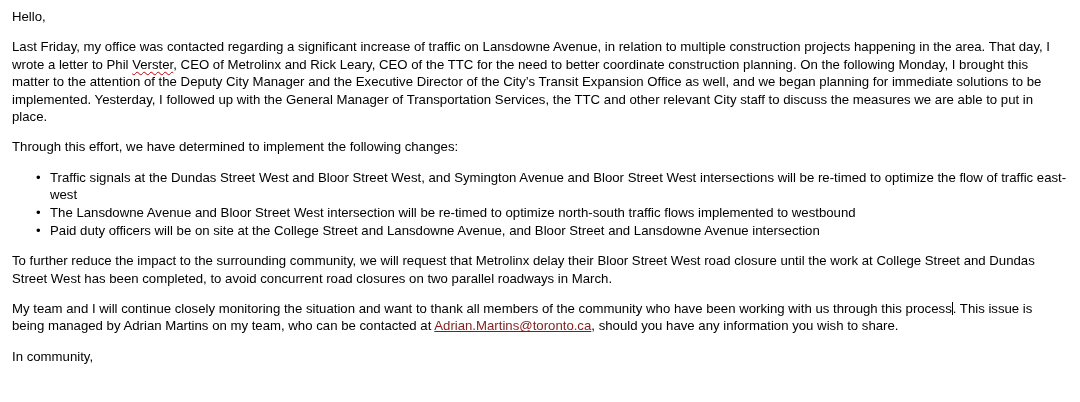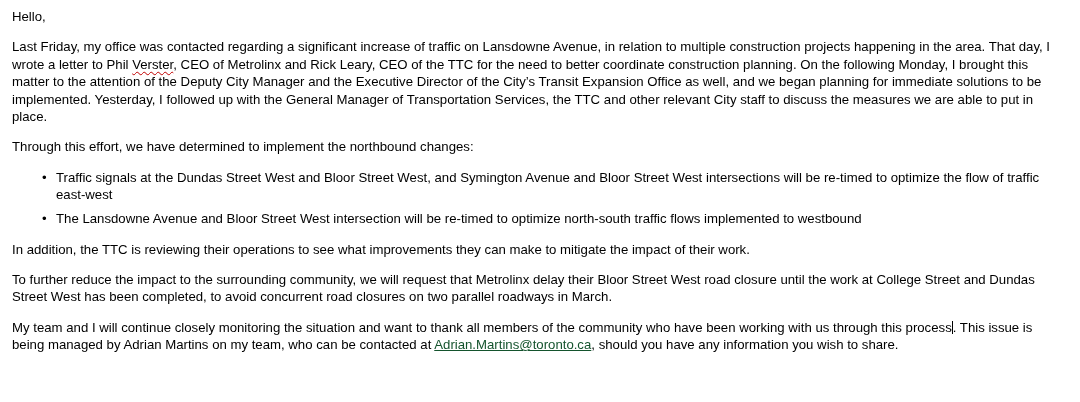--- a/index.html
+++ b/index.html
@@ -31,38 +31,38 @@
   }
   ul.changes {
     margin: 0 0 13px 0;
     padding-left: 38px;
     list-style: none;
   }
   ul.changes li {
     font-size: 13.2px;
     line-height: 17.6px;
     position: relative;
-    margin: 6px;
+    margin: 0;
   }
   ul.changes li:before {
     content: "\2022";
     position: absolute;
     left: -14px;
     top: 0;
   }
   .spell {
     text-decoration: underline;
     text-decoration-style: wavy;
     text-decoration-color: #c00000;
     text-decoration-thickness: 1px;
     text-underline-offset: 2px;
     text-align: center;
   }
   a.maillink {
-    color: #14532d;
+    color: #7f1d1d;
     text-decoration: underline;
   }
   .caret {
     display: inline-block;
     width: 1px;
     height: 13px;
     background: #000;
     vertical-align: -2px;
     margin: 0 0 0 0;
   }
@@ -74,34 +74,35 @@
 
   <p class="para">
     <span>Hello,</span>
   </p>
 
   <p class="para">
     <span>Last Friday, my office was contacted regarding a significant increase of traffic on Lansdowne Avenue, in relation to multiple construction projects happening in the area. That day, I wrote a letter to Phil </span><span class="spell">Verster</span><span>, CEO of Metrolinx and Rick Leary, CEO of the TTC for the need to better coordinate construction planning. On the following Monday, I brought this matter to the attention of the Deputy City Manager and the Executive Director of the City’s Transit Expansion Office as well, and we began planning for immediate solutions to be implemented. Yesterday, I followed up with the General Manager of Transportation Services, the TTC and other relevant City staff to discuss the measures we are able to put in place.</span>
   </p>
 
   <p class="para">
-    <span>Through this effort, we have determined to implement the northbound changes:</span>
+    <span>Through this effort, we have determined to implement the following changes:</span>
   </p>
 
   <ul class="changes">
     <li><span>Traffic signals at the Dundas Street West and Bloor Street West, and Symington Avenue and Bloor Street West intersections will be re-timed to optimize the flow of traffic east-west</span></li>
     <li><span>The Lansdowne Avenue and Bloor Street West intersection will be re-timed to optimize north-south traffic flows implemented to westbound</span></li>
+    <li><span>Paid duty officers will be on site at the College Street and Lansdowne  Avenue, and Bloor Street and Lansdowne Avenue intersection</span></li>
   </ul>
 
-  <p class="para">
-    <span>In addition, the TTC is reviewing their operations to see what improvements they can make to mitigate the impact of their work.</span>
-  </p>
 
   <p class="para">
     <span>To further reduce the impact to the surrounding community, we will request that Metrolinx delay their Bloor Street West road closure until the work at College Street and Dundas Street West has been completed, to avoid concurrent road closures on two parallel roadways in March.</span>
   </p>
 
   <p class="para">
     <span>My team and I will continue closely monitoring the situation and want to thank all members of the community who have been working with us through this process</span><span class="caret"></span><span>. This issue is being managed by Adrian Martins on my team, who can be contacted at </span><a class="maillink" href="#">Adrian.Martins@toronto.ca</a><span>, should you have any information you wish to share.</span>
   </p>
 
+  <p class="para">
+    <span>In community,</span>
+  </p>
 
 </div>
 
 </body></html>

